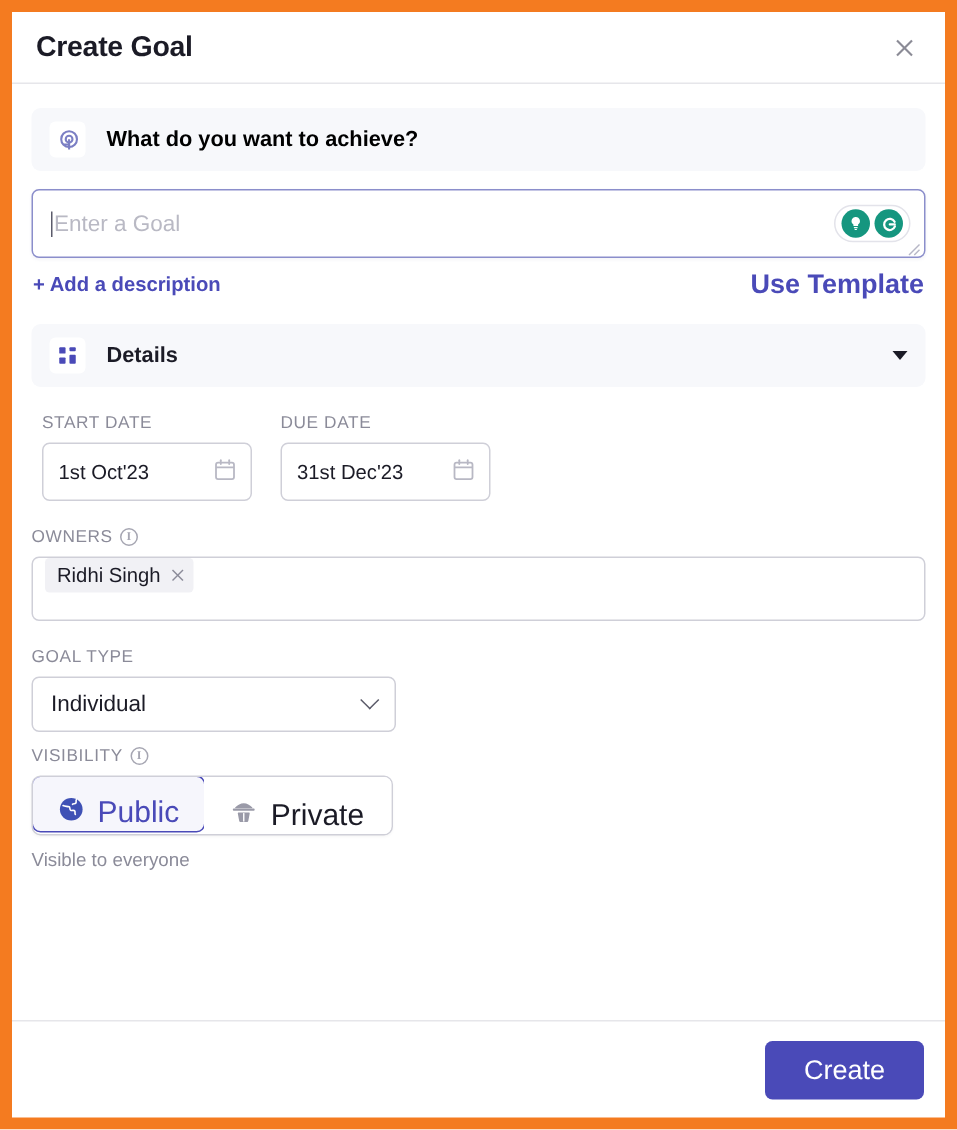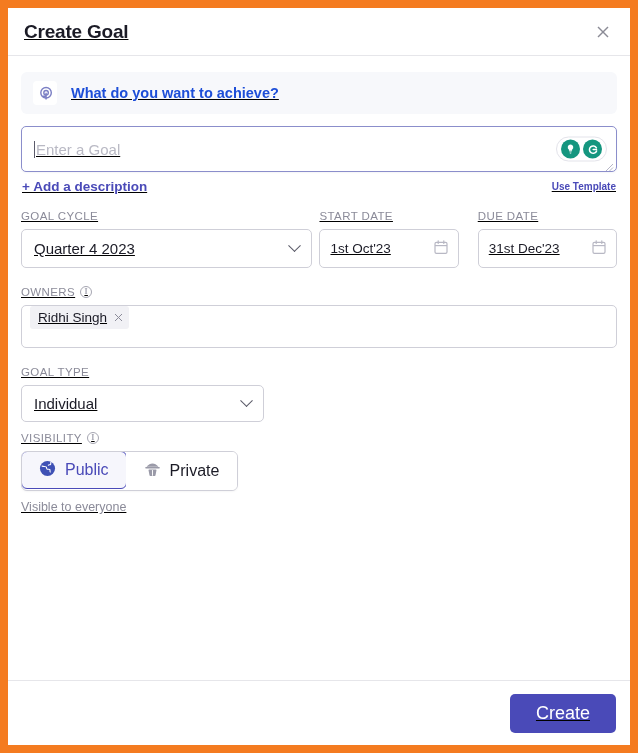--- a/index.html
+++ b/index.html
@@ -10,21 +10,20 @@
     overflow: hidden;
     font-family: "Liberation Sans", sans-serif;
   }
 
   #frame {
     width: 638px;
     height: 753px;
     background: #F47B20;
     padding: 8px 8px 8px 8px;
     position: relative;
-    text-decoration: underline;
   }
 
   #modal {
     width: 100%;
     height: 100%;
     background: #ffffff;
     display: flex;
     flex-direction: column;
     position: relative;
     overflow: hidden;
@@ -79,21 +78,21 @@
     width: 24px; height: 24px;
     background: #ffffff;
     border-radius: 4px;
     display: flex; align-items: center; justify-content: center;
     flex: 0 0 24px;
     margin-right: 14px;
   }
   .achieve-label {
     font-size: 14.5px;
     font-weight: 700;
-    color: #1d4ed8;
+    color: #000000;
   }
 
   
   .goal-wrap { position: relative; margin-bottom: 7px; border-radius: 9px; }
   .goal-box {
     width: 100%;
     height: 46px;
     border: 1.5px solid #8b8ecb;
     border-radius: 5px;
     background: #ffffff;
@@ -144,21 +143,21 @@
     margin-bottom: 16px;
     padding: 0 1px;
   }
   .link-a {
     font-size: 13.5px;
     font-weight: 700;
     color: #4a4ab8;
     cursor: pointer;
   }
   .link-b {
-    font-size: 10px;
+    font-size: 18px;
     font-weight: 700;
     color: #4a4ab8;
     cursor: pointer;
   }
 
   
   .details-bar {
     background: #f7f8fb;
     border-radius: 6px;
     height: 42px;
@@ -284,24 +283,24 @@
     display: inline-flex;
     border-radius: 6px;
     overflow: hidden;
     border: 1px solid #cfcfd8;
     background: #fff;
     box-shadow: 0 1px 2px rgba(0,0,0,0.04);
   }
   .seg-item {
     height: 38px;
     display: flex;
-    align-items: center;
+    align-items: flex-end;
     gap: 9px;
     padding: 0 18px;
-    font-size: 16px;
+    font-size: 20px;
     cursor: pointer;
     background: #fff;
   }
   .seg-item.active {
     background: #f6f6fc;
     border: 1.5px solid #4a4ab8;
     border-radius: 6px;
     margin: -1px;
     color: #4a4ab8;
     font-weight: 400;
@@ -392,30 +391,35 @@
             </svg>
           </span>
         </div>
       </div>
 
       <div class="links-row">
         <span class="link-a">+ Add a description</span>
         <span class="link-b">Use Template</span>
       </div>
 
+      <div class="details-bar">
+        <span class="icon-tile">
+          <svg width="14" height="14" viewBox="0 0 14 14" aria-hidden="true">
+            <rect x="1.5" y="1.5" width="4.2" height="4.2" rx="0.6" fill="#4a4ab8"></rect>
+            <rect x="8.3" y="1.5" width="4.2" height="2.6" rx="0.6" fill="#4a4ab8"></rect>
+            <rect x="1.5" y="8.3" width="4.2" height="4.2" rx="0.6" fill="#4a4ab8"></rect>
+            <rect x="8.3" y="6.5" width="4.2" height="6" rx="0.6" fill="#4a4ab8"></rect>
+          </svg>
+        </span>
+        <span class="details-label">Details</span>
+        <span class="caret-down"></span>
+      </div>
 
       <div class="row-dates">
 
-        <div class="col-cycle">
-          <div class="field-label">GOAL CYCLE</div>
-          <div class="select-box">
-            <span>Quarter 4 2023</span>
-            <span class="chev"></span>
-          </div>
-        </div>
 
         <div class="col-start">
           <div class="field-label">START DATE</div>
           <div class="date-box">
             <span>1st Oct'23</span>
             <span class="cal-ico">
               <svg width="14" height="15" viewBox="0 0 14 15" aria-hidden="true">
                 <rect x="1" y="2.4" width="12" height="11" rx="1.4" fill="none" stroke="#b8b8c4" stroke-width="1.2"></rect>
                 <line x1="1" y1="5.6" x2="13" y2="5.6" stroke="#b8b8c4" stroke-width="1.2"></line>
                 <line x1="4.2" y1="0.8" x2="4.2" y2="3.4" stroke="#b8b8c4" stroke-width="1.2" stroke-linecap="round"></line>

